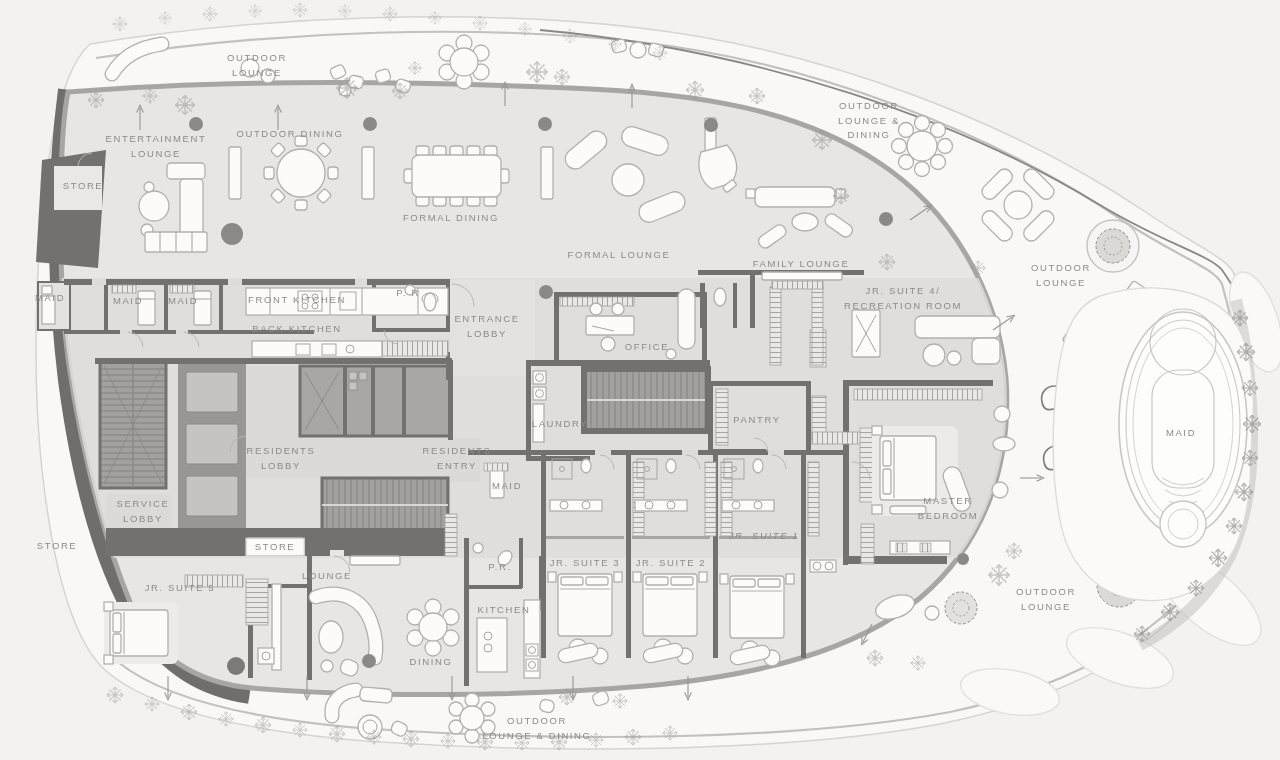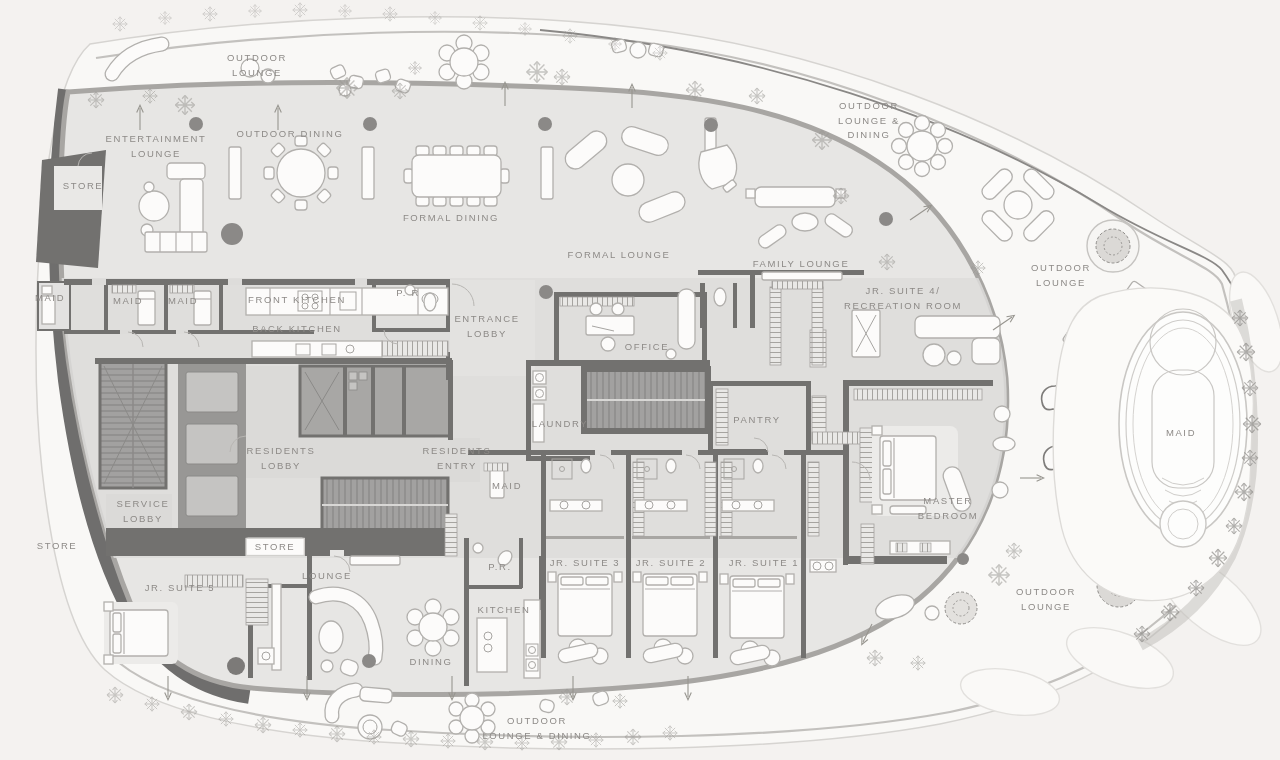--- a/index.html
+++ b/index.html
@@ -749,21 +749,21 @@
       <div class="plan-label" style="left: 143px; top: 512px;">SERVICE
 LOBBY</div>
       <div class="plan-label" style="left: 57px; top: 546px;">STORE</div>
       <div class="plan-label plate" style="left: 275px; top: 547px;">STORE</div>
       <div class="plan-label" style="left: 327px; top: 576px;">LOUNGE</div>
       <div class="plan-label" style="left: 180px; top: 588px;">JR. SUITE 5</div>
       <div class="plan-label" style="left: 500px; top: 567px;">P.R.</div>
       <div class="plan-label" style="left: 504px; top: 610px;">KITCHEN</div>
       <div class="plan-label" style="left: 585px; top: 563px;">JR. SUITE 3</div>
       <div class="plan-label" style="left: 671px; top: 563px;">JR. SUITE 2</div>
-      <div class="plan-label" style="left: 764px; top: 563px;">JR. SUITE 1</div>
+      <div class="plan-label" style="left: 764px; top: 536px; font-style: italic;">JR. SUITE 1</div>
       <div class="plan-label" style="left: 948px; top: 509px;">MASTER
 BEDROOM</div>
       <div class="plan-label" style="left: 431px; top: 662px;">DINING</div>
       <div class="plan-label" style="left: 537px; top: 729px;">OUTDOOR
 LOUNGE &amp; DINING</div>
       <div class="plan-label" style="left: 1046px; top: 600px;">OUTDOOR
 LOUNGE</div>
       <div class="plan-label" style="left: 1181px; top: 433px;">MAID</div>
     </div>
 </div>

